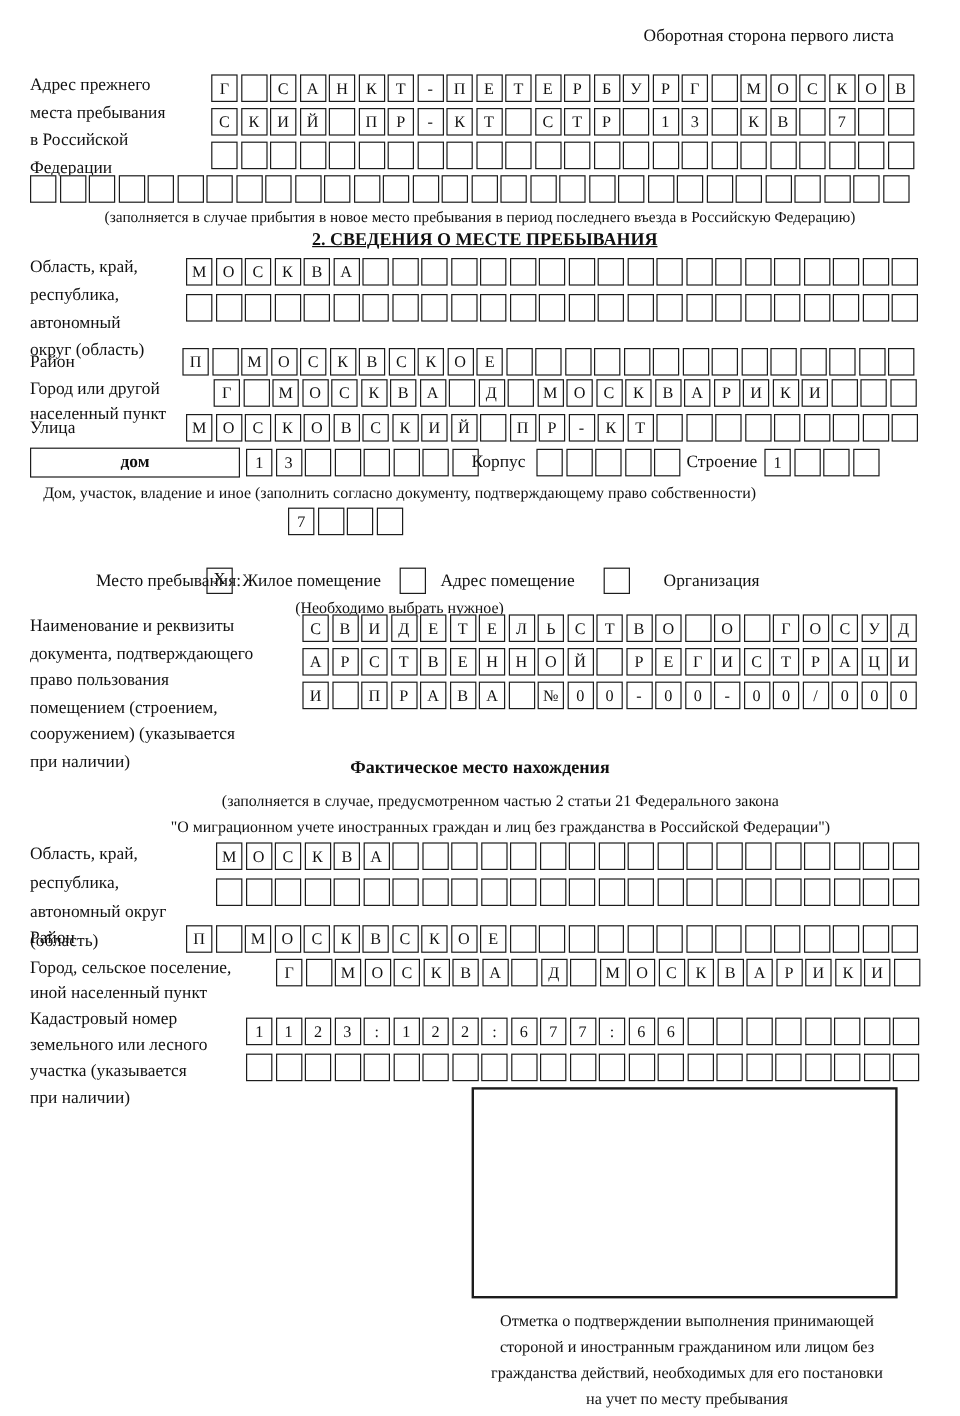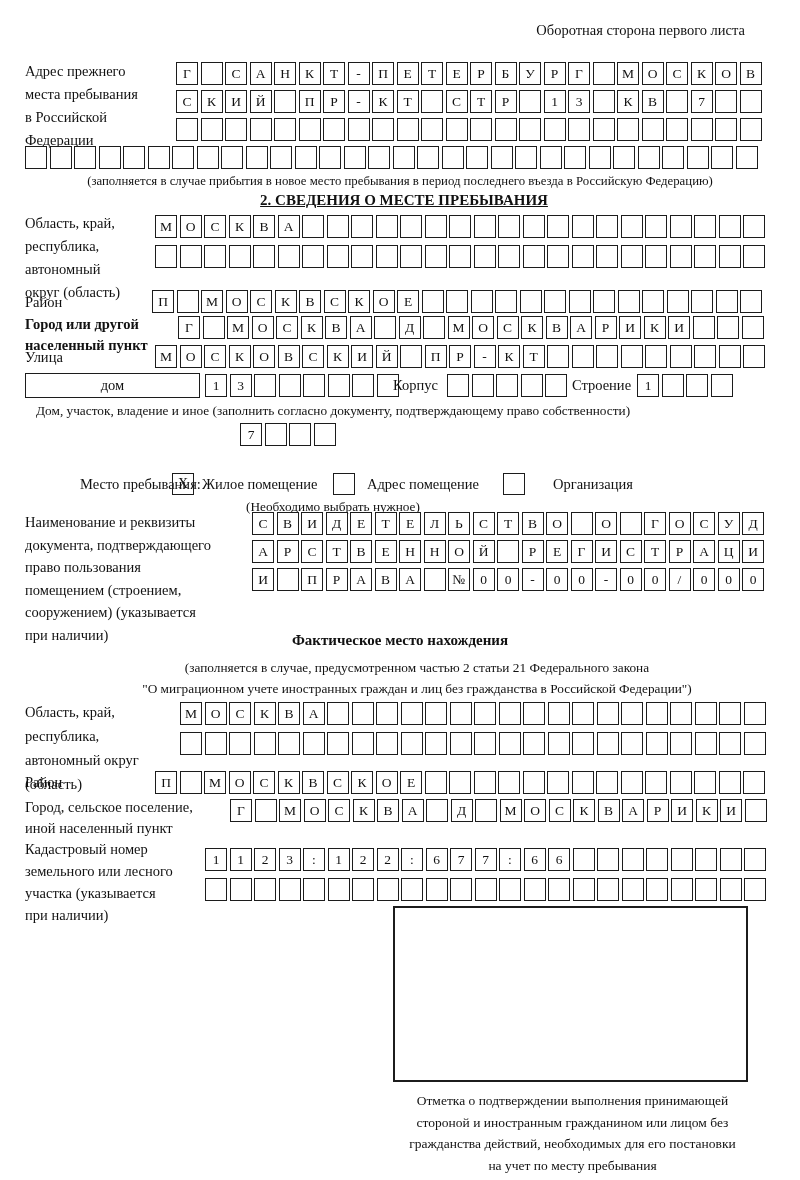--- a/index.html
+++ b/index.html
@@ -13,21 +13,21 @@
   .lbl{font-size:14.5px;}
   .row{display:flex;gap:2.5px;}
   .cell{
     box-sizing:border-box;width:22px;height:23px;flex:0 0 22px;
     border:1.6px solid #1c1c1c;background:#fff;
     display:flex;align-items:center;justify-content:center;
     font-size:13.5px;line-height:1;
   }
   .widebox{
     box-sizing:border-box;border:1.6px solid #1c1c1c;background:#fff;
-    display:flex;align-items:center;justify-content:center;font-size:14.5px;
+    display:flex;align-items:center;justify-content:center;font-size:14.5px;font-weight:bold;
   }
   .checkbox{
     box-sizing:border-box;width:22px;height:22px;border:1.6px solid #1c1c1c;
     display:flex;align-items:center;justify-content:center;font-size:14px;
   }
   .caption{font-size:12.8px;}
   .caption-center{font-size:12.8px;text-align:center;width:100%;white-space:pre-line;line-height:21px;}
   .title{font-size:15px;font-weight:bold;text-align:center;width:100%;}
   .stampbox{box-sizing:border-box;border:2px solid #1c1c1c;background:#fff;}
   .stampcap{font-size:13.5px;text-align:center;white-space:pre-line;line-height:21.5px;}
@@ -238,21 +238,21 @@
       <span class="cell"></span>
       <span class="cell"></span>
       <span class="cell"></span>
       <span class="cell"></span>
       <span class="cell"></span>
       <span class="cell"></span>
       <span class="cell"></span>
       <span class="cell"></span>
     </div>
 
-  <div class="abs lines" style="left:25px;top:314px;line-height:21px;font-weight:bold;">Город или другой
+  <div class="abs lines" style="left:25px;top:314px;line-height:21px;">Город или другой
 населенный пункт</div>
   <div class="abs row" style="left:178px;top:316px;">
       <span class="cell">Г</span>
       <span class="cell"></span>
       <span class="cell">М</span>
       <span class="cell">О</span>
       <span class="cell">С</span>
       <span class="cell">К</span>
       <span class="cell">В</span>
       <span class="cell">А</span>

